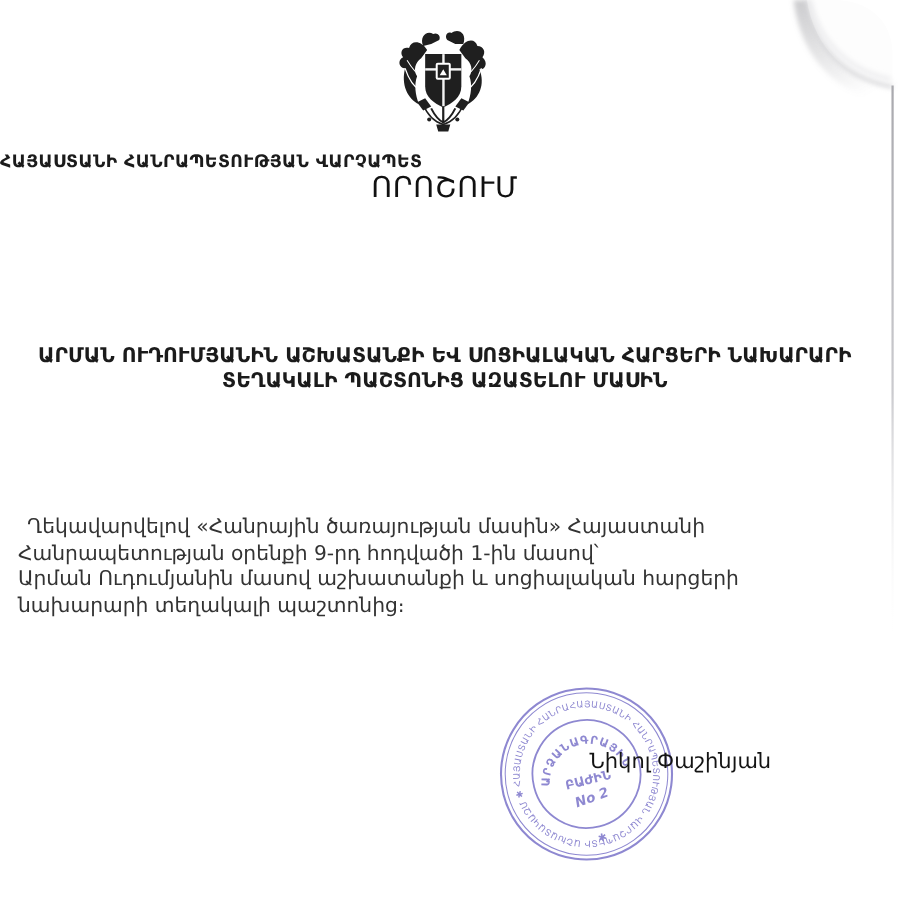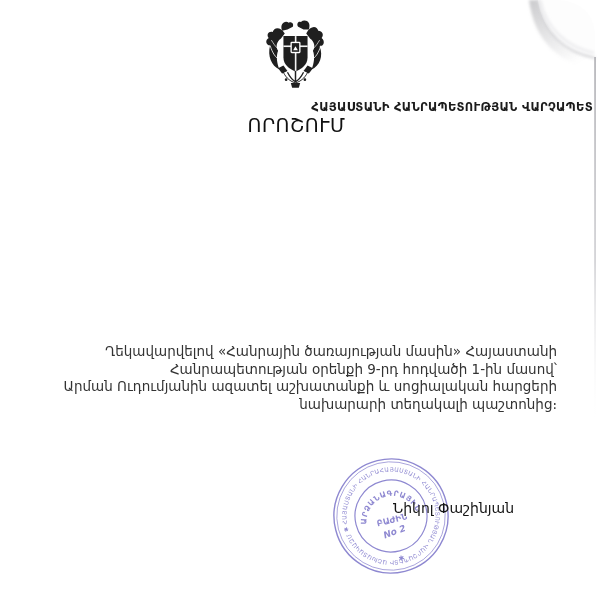--- a/index.html
+++ b/index.html
@@ -15,21 +15,21 @@
     background: #ffffff;
   }
   .emblem {
     position: absolute;
     left: 262px; top: 14px;
     width: 67px; height: 79px;
   }
   .org-line {
     position: absolute;
     left: 0; right: 8px; top: 100px;
-    text-align: right;
+    text-align: left;
     font-size: 11.5px;
     font-weight: bold;
     letter-spacing: 0.3px;
     color: #1b1b1b;
   }
   .doc-type {
     position: absolute;
     left: 0; right: 8px; top: 114px;
     text-align: center;
     font-size: 19px;
@@ -53,21 +53,20 @@
     line-height: 17px;
     color: #1b1b1b;
   }
   .body-block {
     position: absolute;
     left: 12px; top: 343px;
     width: 545px;
     font-size: 13.5px;
     line-height: 17.5px;
     color: #333333;
-    text-align: right;
   }
   .body-block p { margin: 0; }
   .body-block p.indent { text-indent: 6px; }
   .stamp {
     position: absolute;
     left: 330px; top: 455px;
     width: 122px; height: 122px;
     transform: rotate(-14deg);
     opacity: 0.85;
     z-index: 1;
@@ -121,24 +120,28 @@
       <path d="M43,100 h14 l-2,7 h-10 z"></path>
       <circle cx="36" cy="95" r="2"></circle>
       <circle cx="64" cy="95" r="2"></circle>
     </g>
   </svg>
 
   <div class="org-line">ՀԱՅԱՍՏԱՆԻ ՀԱՆՐԱՊԵՏՈՒԹՅԱՆ ՎԱՐՉԱՊԵՏ</div>
   <div class="doc-type">ՈՐՈՇՈՒՄ</div>
 
 
+  <div class="title-block">
+    <div>ԱՐՄԱՆ ՈՒԴՈՒՄՅԱՆԻՆ ԱՇԽԱՏԱՆՔԻ ԵՎ ՍՈՑԻԱԼԱԿԱՆ ՀԱՐՑԵՐԻ ՆԱԽԱՐԱՐԻ</div>
+    <div>ՏԵՂԱԿԱԼԻ ՊԱՇՏՈՆԻՑ ԱԶԱՏԵԼՈՒ ՄԱՍԻՆ</div>
+  </div>
 
   <div class="body-block">
     <p class="indent">Ղեկավարվելով «Հանրային ծառայության մասին» Հայաստանի Հանրապետության օրենքի 9-րդ հոդվածի 1-ին մասով՝</p>
-    <p>Արման Ուդումյանին ազատել աշխատանքի և սոցիալական հարցերի նախարարի տեղակալի պաշտոնից։</p>
+    <p>Արման Ուդումյանին մասով աշխատանքի և սոցիալական հարցերի նախարարի տեղակալի պաշտոնից։</p>
   </div>
 
   <svg class="stamp" viewBox="0 0 122 122">
     <defs>
       <path id="ringPath" d="M61,16.5 A44.5,44.5 0 1 1 60.99,16.5" fill="none"></path>
       <path id="arcPath" d="M35,67 A26,26 0 0 1 87,67" fill="none"></path>
     </defs>
     <g fill="none" stroke="#7b74c9">
       <circle cx="61" cy="61" r="57" stroke-width="1.4"></circle>
       <circle cx="61" cy="61" r="54.2" stroke-width="0.7"></circle>

